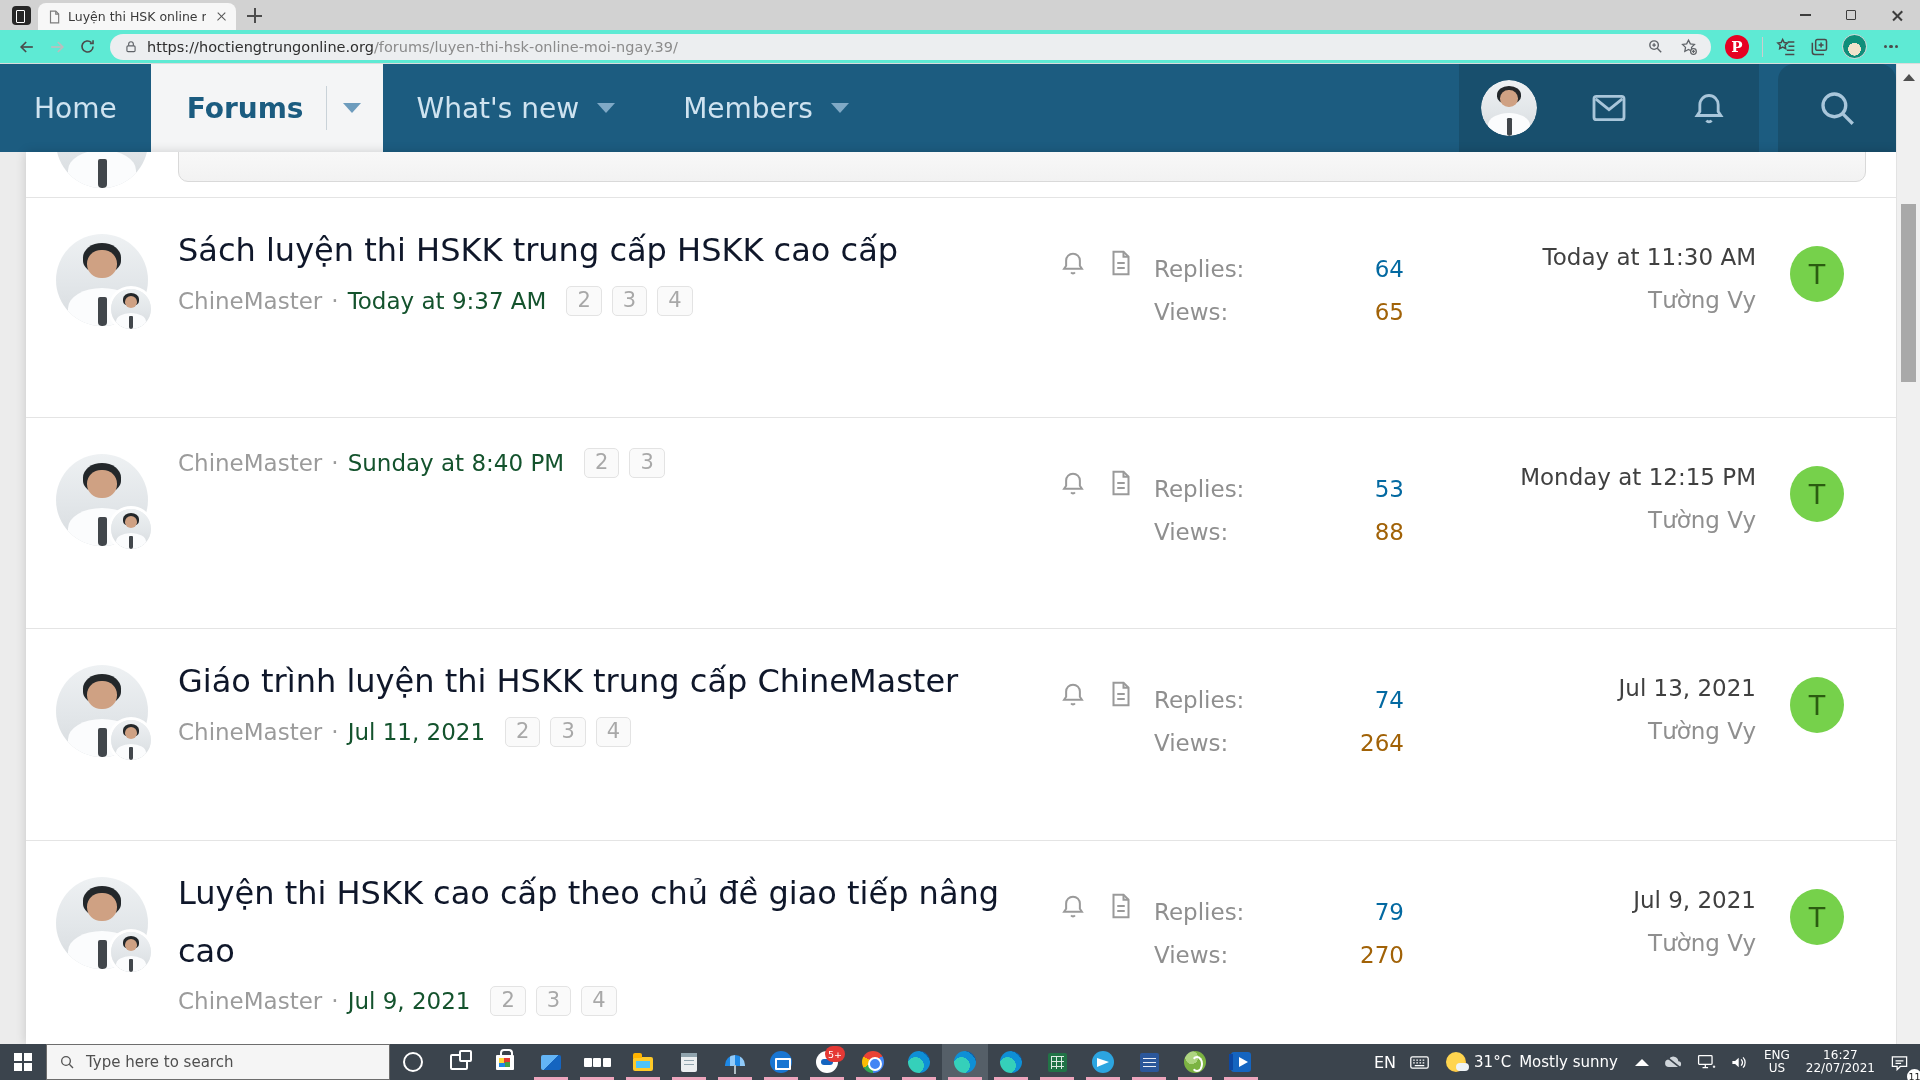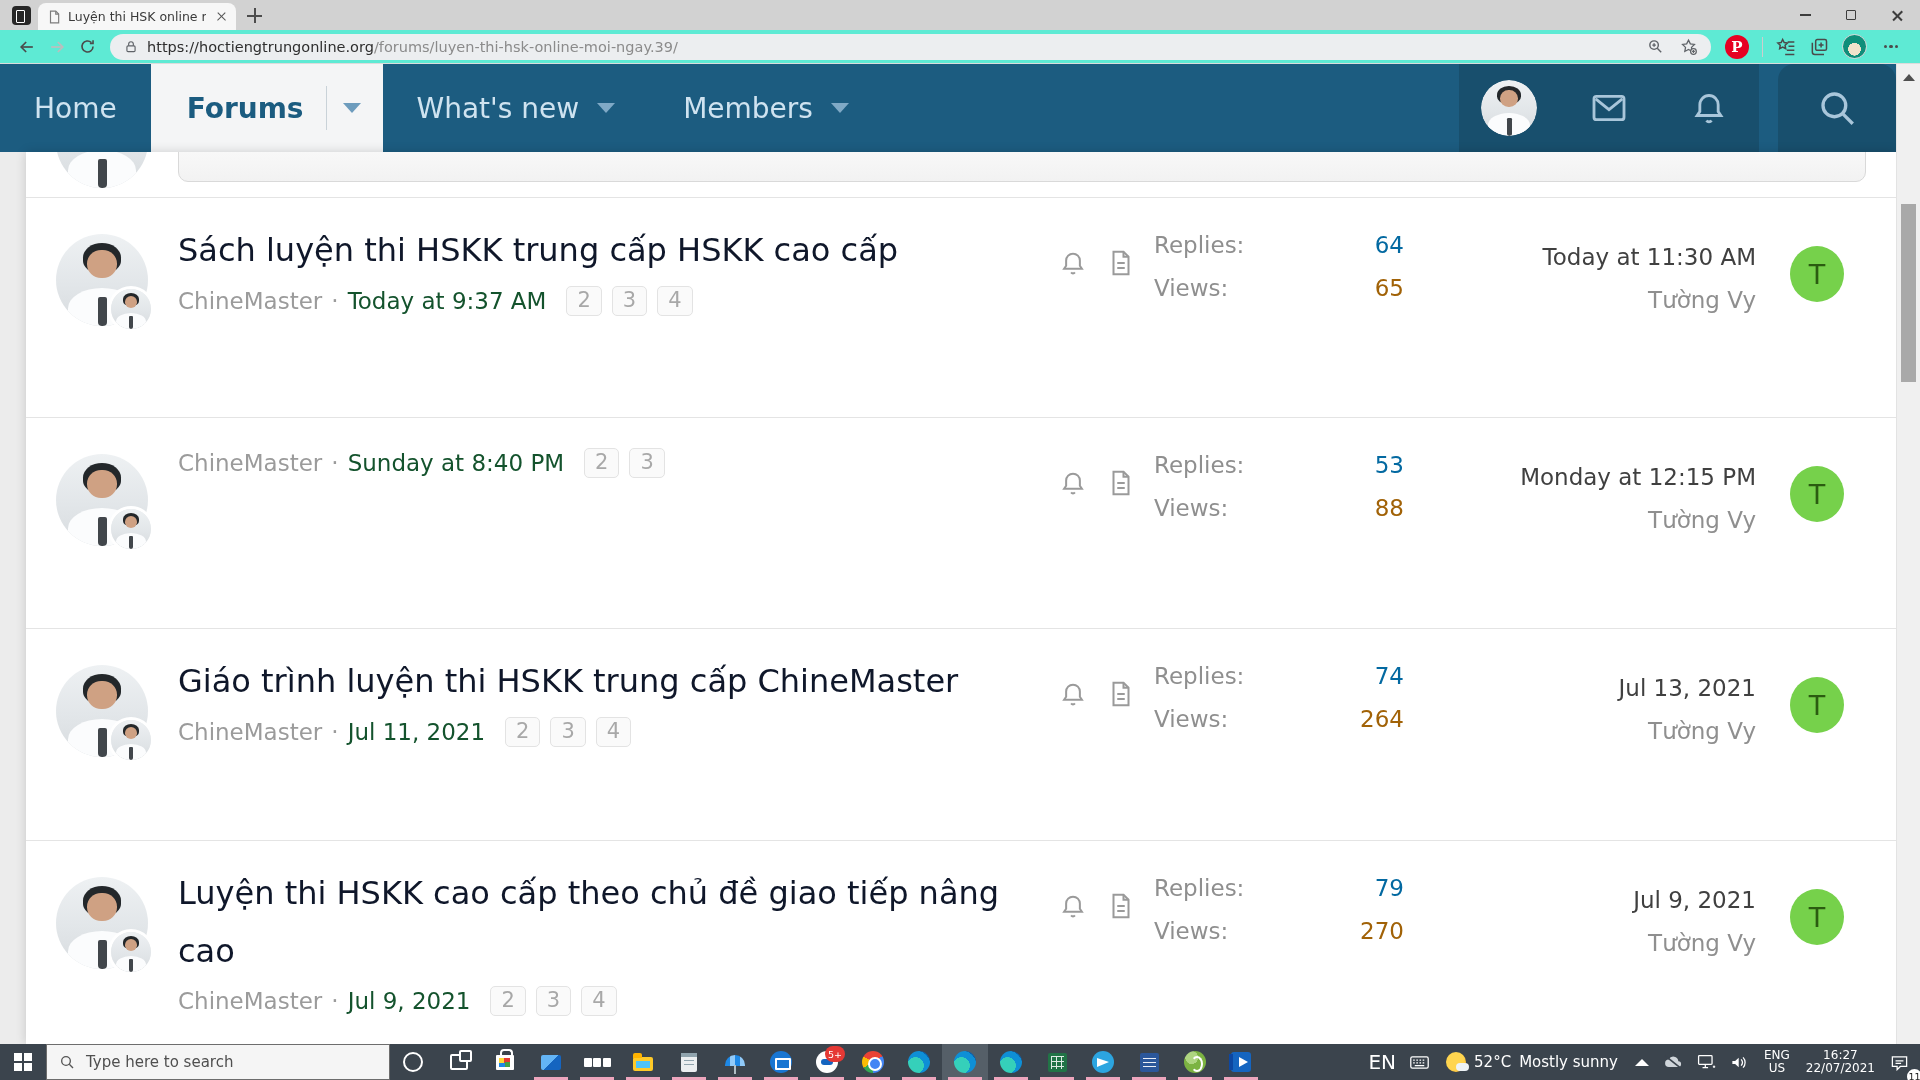--- a/index.html
+++ b/index.html
@@ -77,21 +77,21 @@
   .t-main { position:absolute; left:152px; top:24px; width:845px; }
   .t-title { font-size:32px; font-weight:normal; color:#0f172a; line-height:1.8; cursor:pointer; }
   .thread-row.read .t-title { font-weight:normal; color:#3b82bd; }
   .t-meta { margin-top:6px; font-size:23px; color:#9b9b9b; display:flex; align-items:center; }
   .t-meta .sep { margin:0 9px; }
   .t-meta .mdate { color:#14532d; }
   .page-btn { margin-left:10px; padding:1px 10px 3px; border:1px solid #e3e3e3; border-radius:5px; background:#fafafa; color:#a8a8a8; font-size:21px; cursor:pointer; }
   .page-btn.first { margin-left:20px; }
   .t-bell { position:absolute; left:1032px; top:50px; width:30px; height:30px; }
   .t-doc  { position:absolute; left:1080px; top:50px; width:30px; height:30px; }
-  .t-stats { position:absolute; left:1128px; top:32px; width:250px; font-size:23px; }
+  .t-stats { position:absolute; left:1128px; top:56px; width:250px; font-size:23px; }
   .stat { display:flex; justify-content:space-between; line-height:30px; }
   .stat + .stat { margin-top:13px; }
   .stat .lbl { color:#8f8f8f; }
   .stat .val { color:#a16207; }
   .stat.replies .val { color:#0369a1; }
   .t-last { position:absolute; left:1410px; top:44px; width:320px; text-align:right; font-size:23px; }
   .t-last .ldate { display:block; color:#404040; line-height:30px; cursor:pointer; }
   .t-last .luser { display:block; color:#8f8f8f; line-height:30px; margin-top:13px; cursor:pointer; }
   .t-lastav { position:absolute; left:1764px; top:48px; width:54px; height:56px; border-radius:50%; background:#76d14b; color:#2b5c11; display:flex; align-items:center; justify-content:center; font-size:27px; cursor:pointer; }
 
@@ -106,21 +106,21 @@
   .winlogo { display:grid; grid-template-columns:8px 8px; grid-template-rows:8px 8px; gap:1.5px; }
   .winlogo i { background:#fff; }
   .tb-search { width:344px; height:36px; background:#f5f5f5; border:1px solid #6d6d6d; display:flex; align-items:center; gap:11px; padding:0 12px; }
   .tb-search span { color:#4f4f4f; font-size:15px; }
   .tb-icon { width:46px; height:36px; display:flex; align-items:center; justify-content:center; position:relative; }
   .tb-icon.running::after { content:""; position:absolute; bottom:0; left:6px; right:6px; height:3px; background:#eda6bd; }
   .tb-icon.active { background:#555f68; }
   .badge { position:absolute; top:-5px; right:-7px; min-width:16px; height:16px; border-radius:8px; background:#e53935; color:#fff; font-size:9.5px; display:flex; align-items:center; justify-content:center; padding:0 3px; }
   .tray { margin-left:auto; display:flex; align-items:center; height:36px; padding-right:4px; }
   .tray-item { display:flex; align-items:center; justify-content:center; height:36px; padding:0 7px; cursor:pointer; }
-  .tray-txt { font-size:20px; }
+  .tray-txt { font-size:16px; }
   .stack { display:flex; flex-direction:column; align-items:center; line-height:13px; font-size:12px; padding:0 8px; }
   .chev { width:0; height:0; border-left:7px solid transparent; border-right:7px solid transparent; border-bottom:7px solid #fff; }
   .weather { display:flex; align-items:center; gap:8px; padding:0 10px; }
   .sun { width:20px; height:20px; border-radius:50%; background:radial-gradient(circle at 40% 40%, #ffd54f 0 55%, #f9a825); position:relative; }
   .sun::after { content:""; position:absolute; right:-3px; bottom:1px; width:13px; height:8px; border-radius:6px; background:#eef3f6; }
   .notif { position:relative; }
   .notif .nbadge { position:absolute; right:-6px; bottom:-4px; width:15px; height:15px; border-radius:50%; background:#fff; color:#222; font-size:9.5px; display:flex; align-items:center; justify-content:center; }
 
   
   .lg-cortana { border:2.5px solid #fff; border-radius:50%; width:20px; height:20px; }
@@ -642,21 +642,21 @@
           <span class="tray-txt">EN</span>
         </div>
       <div class="tray-item">
         <svg width="19" height="15" viewBox="0 0 24 18" fill="none" stroke="#fff" stroke-width="1.6">
             <rect x="1" y="2" width="22" height="14" rx="2"></rect>
             <path d="M4 6h2M8 6h2M12 6h2M16 6h2M4 9.5h2M8 9.5h2M12 9.5h2M16 9.5h2M6 13h12"></path>
           </svg>
       </div>
       <div class="weather">
         <span class="sun"></span>
-        <span class="tray-txt" style="font-size:15px">52°C</span>
+        <span class="tray-txt" style="font-size:15px">31°C</span>
         <span class="tray-txt" style="font-size:15px">Mostly sunny</span>
       </div>
       <div class="tray-item">
           <span class="chev"></span>
         </div>
       <div class="tray-item">
         <svg width="20" height="16" viewBox="0 0 24 18" fill="#cfd5da">
             <path d="M7 15h11a3.5 3.5 0 0 0 .4-7A6 6 0 0 0 7 6a4.5 4.5 0 0 0 0 9z"></path>
             <path d="M2 1l20 16" stroke="#3b444d" stroke-width="2"></path>
           </svg>

